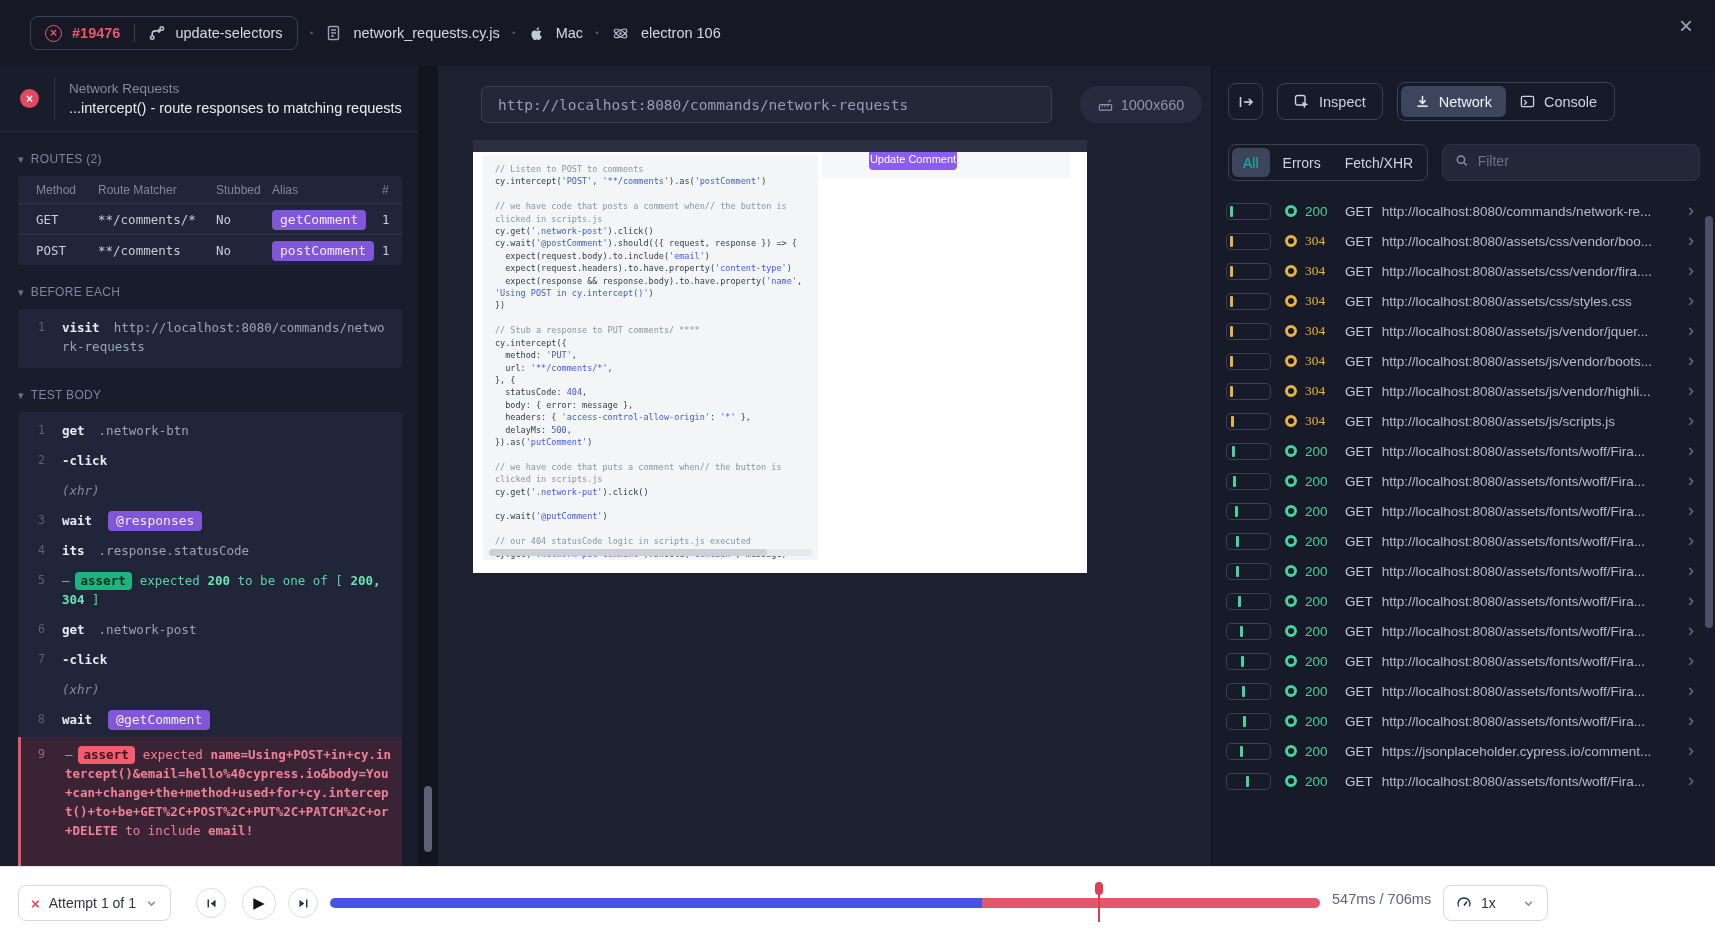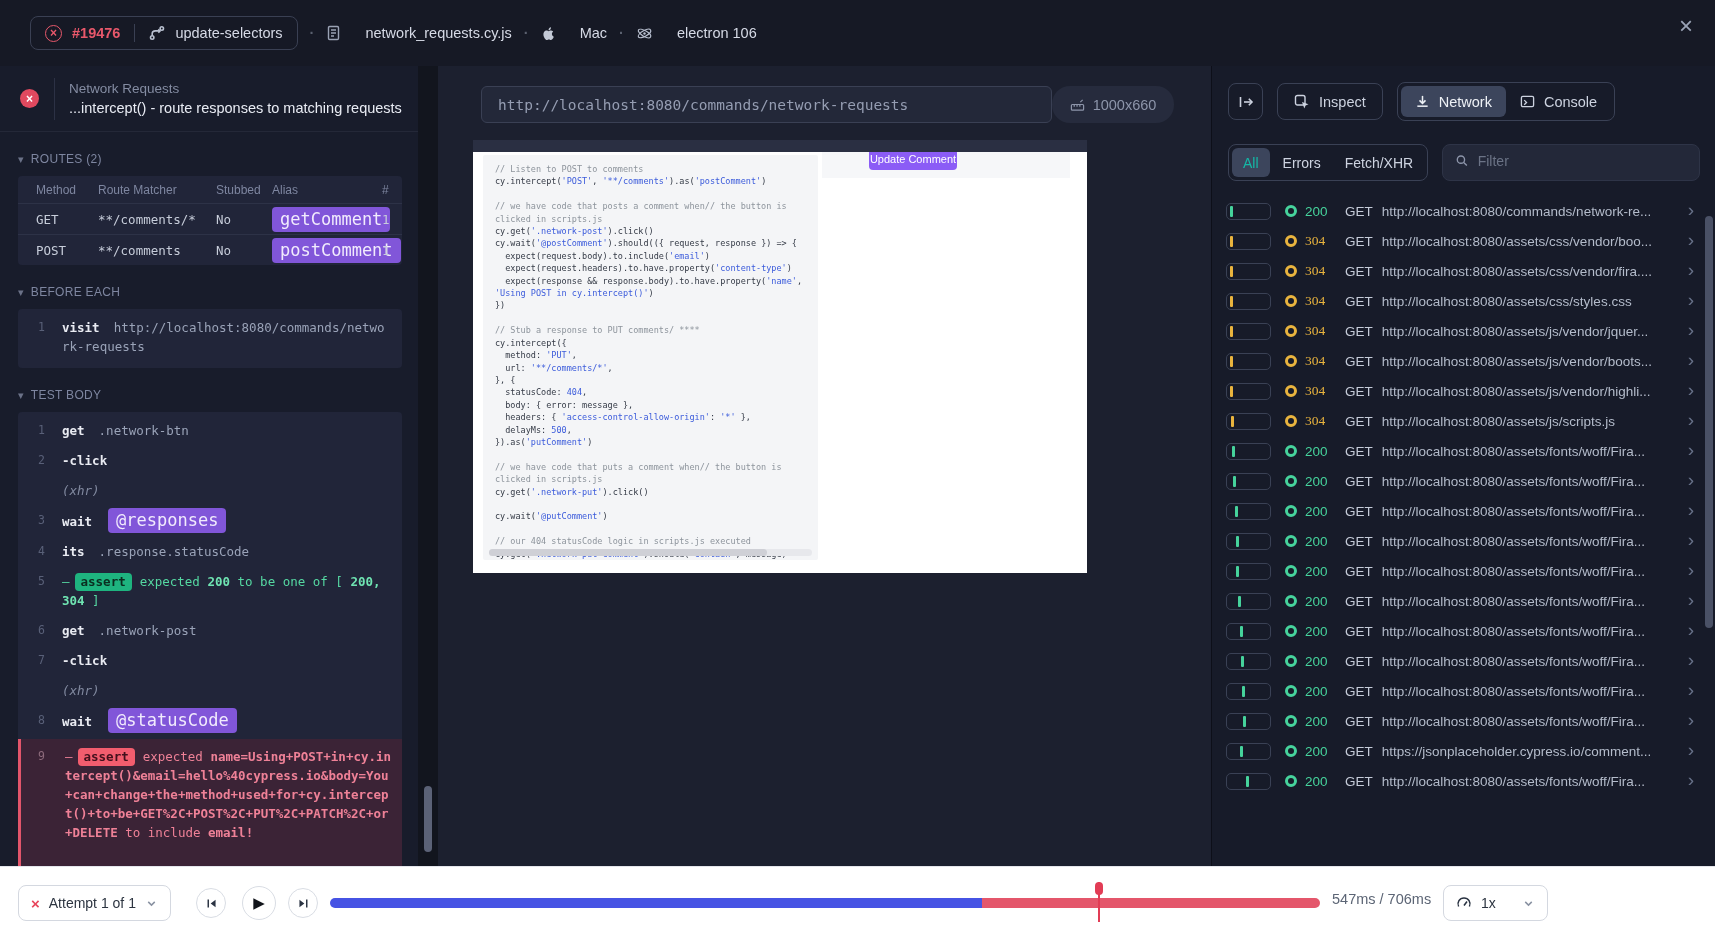--- a/index.html
+++ b/index.html
@@ -9,21 +9,21 @@
 
   
   .topbar { position:absolute; left:0; top:0; width:1715px; height:66px; background:#161925;
     display:flex; align-items:center; padding-left:30px; color:#d6dae6; font-size:14.5px; }
   .run-pill { display:flex; align-items:center; gap:10px; border:1px solid #3a4053; border-radius:8px;
     height:34px; padding:0 14px; }
   .circle-x { width:17px; height:17px; border:1.6px solid #e8586b; border-radius:50%; color:#e8586b;
     display:flex; align-items:center; justify-content:center; font-size:12px; font-weight:bold; line-height:1; }
   .run-num { color:#e8586b; font-weight:600; }
   .pill-div { width:1px; height:18px; background:#3a4053; margin:0 4px; }
-  .tb-item { display:flex; align-items:center; gap:24px; }
+  .tb-item { display:flex; align-items:center; gap:12px; }
   .tb-dot { color:#5b6170; margin:0 12px; font-weight:bold; }
   .tb-icon svg { display:block; }
   .close-btn { position:absolute; right:22px; top:14px; font-size:24px; color:#9aa3b6; cursor:pointer;
     background:none; border:none; line-height:1; }
 
   
   .main { position:absolute; left:0; top:66px; width:1715px; height:800px; }
 
   
   .reporter { position:absolute; left:0; top:0; width:418px; height:800px; background:#181c2b; overflow:hidden; }
@@ -41,21 +41,21 @@
     letter-spacing:0.3px; cursor:pointer; }
   .chev { color:#6b7288; font-size:11px; }
 
   .routes-table { margin:10px 16px 0 18px; background:#212539; border-radius:4px; font-size:12.5px;
     color:#c7cdda; overflow:hidden; }
   .rt-row { display:grid; grid-template-columns:62px 118px 56px 110px 1fr; align-items:center;
     padding:0 14px 0 18px; height:31px; border-top:1px solid #2d3247; }
   .rt-head { border-top:none; height:27px; color:#7e86a0; font-size:12px; font-family:"Liberation Sans",sans-serif; }
   .rt-num { text-align:right; }
   .alias-badge { background:#8156d9; color:#f1ebfd; border-radius:4px; padding:2px 8px 3px;
-    font-family:"DejaVu Sans Mono",monospace; font-size:17px; }
+    font-family:"DejaVu Sans Mono",monospace; font-size:13px; }
 
   .cmd-block { margin:10px 16px 0 18px; background:#212539; border-radius:4px; padding:4px 0 6px; }
   .cmd-row { display:flex; padding:5px 10px 6px 0; cursor:pointer; }
   .cmd-num { flex:0 0 44px; text-align:left; padding-left:20px; color:#596078; font-size:11.5px;
     line-height:19px; font-family:"DejaVu Sans Mono",monospace; }
   .cmd-body { flex:1; font-family:"DejaVu Sans Mono",monospace; font-size:12.5px; line-height:19px;
     color:#9aa3b8; word-break:break-all; }
   .cmd-name { color:#e9ebf2; font-weight:bold; margin-right:14px; }
   .cmd-args { color:#9aa3b8; }
   .cmd-event { font-style:italic; color:#828aa0; font-family:"DejaVu Sans Mono",monospace; font-size:12.5px;
@@ -71,21 +71,21 @@
   .assert-failed .cmd-num { color:#8d6b7c; padding-left:17px; }
   .assert-failed .dash, .assert-failed .assert-msg { color:#ef8197; }
   .assert-failed .assert-badge { background:#f25d6e; color:#42101c; }
   .assert-failed .assert-msg .ap-b { font-weight:bold; }
 
   
   .center { position:absolute; left:438px; top:0; width:773px; height:800px; background:#1c202f; }
   .url-row { position:absolute; left:43px; top:20px; display:flex; }
   .url-input { width:571px; height:37px; background:#232839; border:1px solid #3a4054; border-radius:6px;
     color:#959db2; font-size:14.5px; padding:0 16px; outline:none; }
-  .viewport-badge { margin-left:0; width:122px; height:37px; background:#262b3d; border-radius:18px;
+  .viewport-badge { margin-left:28px; width:122px; height:37px; background:#262b3d; border-radius:18px;
     display:flex; align-items:center; justify-content:center; gap:8px; color:#8d95aa; font-size:14.5px; }
 
   .aut { position:absolute; left:35px; top:74px; width:614px; height:433px; background:#ffffff; overflow:hidden; }
   .aut-navbar { position:absolute; left:0; top:0; width:100%; height:12px; background:#2a2f42; }
   .comment-panel { position:absolute; left:349px; top:12px; width:248px; height:26px; background:#f6f7f9; }
   .update-btn { position:absolute; left:372px; top:-6px; width:88px; height:36px; background:#8b5cf6;
     border:none; border-radius:4px; color:#fff; font-size:11px; padding-top:14px; cursor:pointer;margin-left:24px; }
   .code-block { position:absolute; left:10px; top:15px; width:335px; height:405px; background:#f4f5f7;
     border-radius:2px; padding:8px 12px 14px; }
   .code-block pre { font-family:"DejaVu Sans Mono",monospace; font-size:8.5px; line-height:12.4px;
@@ -301,21 +301,21 @@
         <div class="cmd-row">
       <span class="cmd-num">7</span>
       <span class="cmd-body"><span class="cmd-name">-click</span></span>
         </div>
         <div class="cmd-row">
       <span class="cmd-num"></span>
       <span class="cmd-event">(xhr)</span>
         </div>
         <div class="cmd-row">
       <span class="cmd-num">8</span>
-      <span class="cmd-body"><span class="cmd-name">wait</span><span class="alias-badge wait-badge">@statusCode</span></span>
+      <span class="cmd-body"><span class="cmd-name">wait</span><span class="alias-badge wait-badge">@getComment</span></span>
         </div>
         <div class="cmd-row assert-failed">
         <span class="cmd-num">9</span>
         <span class="cmd-body"><span class="dash">–</span><span class="assert-badge">assert</span><span class="assert-msg"><span class="">expected </span><span class="ap-b">name=Using+POST+in+cy.intercept()&amp;email=hello%40cypress.io&amp;body=You+can+change+the+method+used+for+cy.intercept()+to+be+GET%2C+POST%2C+PUT%2C+PATCH%2C+or+DELETE</span><span class=""> to include </span><span class="ap-b">email!</span></span></span>
         </div>
       </div>
   </div>
   <div class="rep-scroll">
     <div class="rep-thumb"></div>
   </div>

